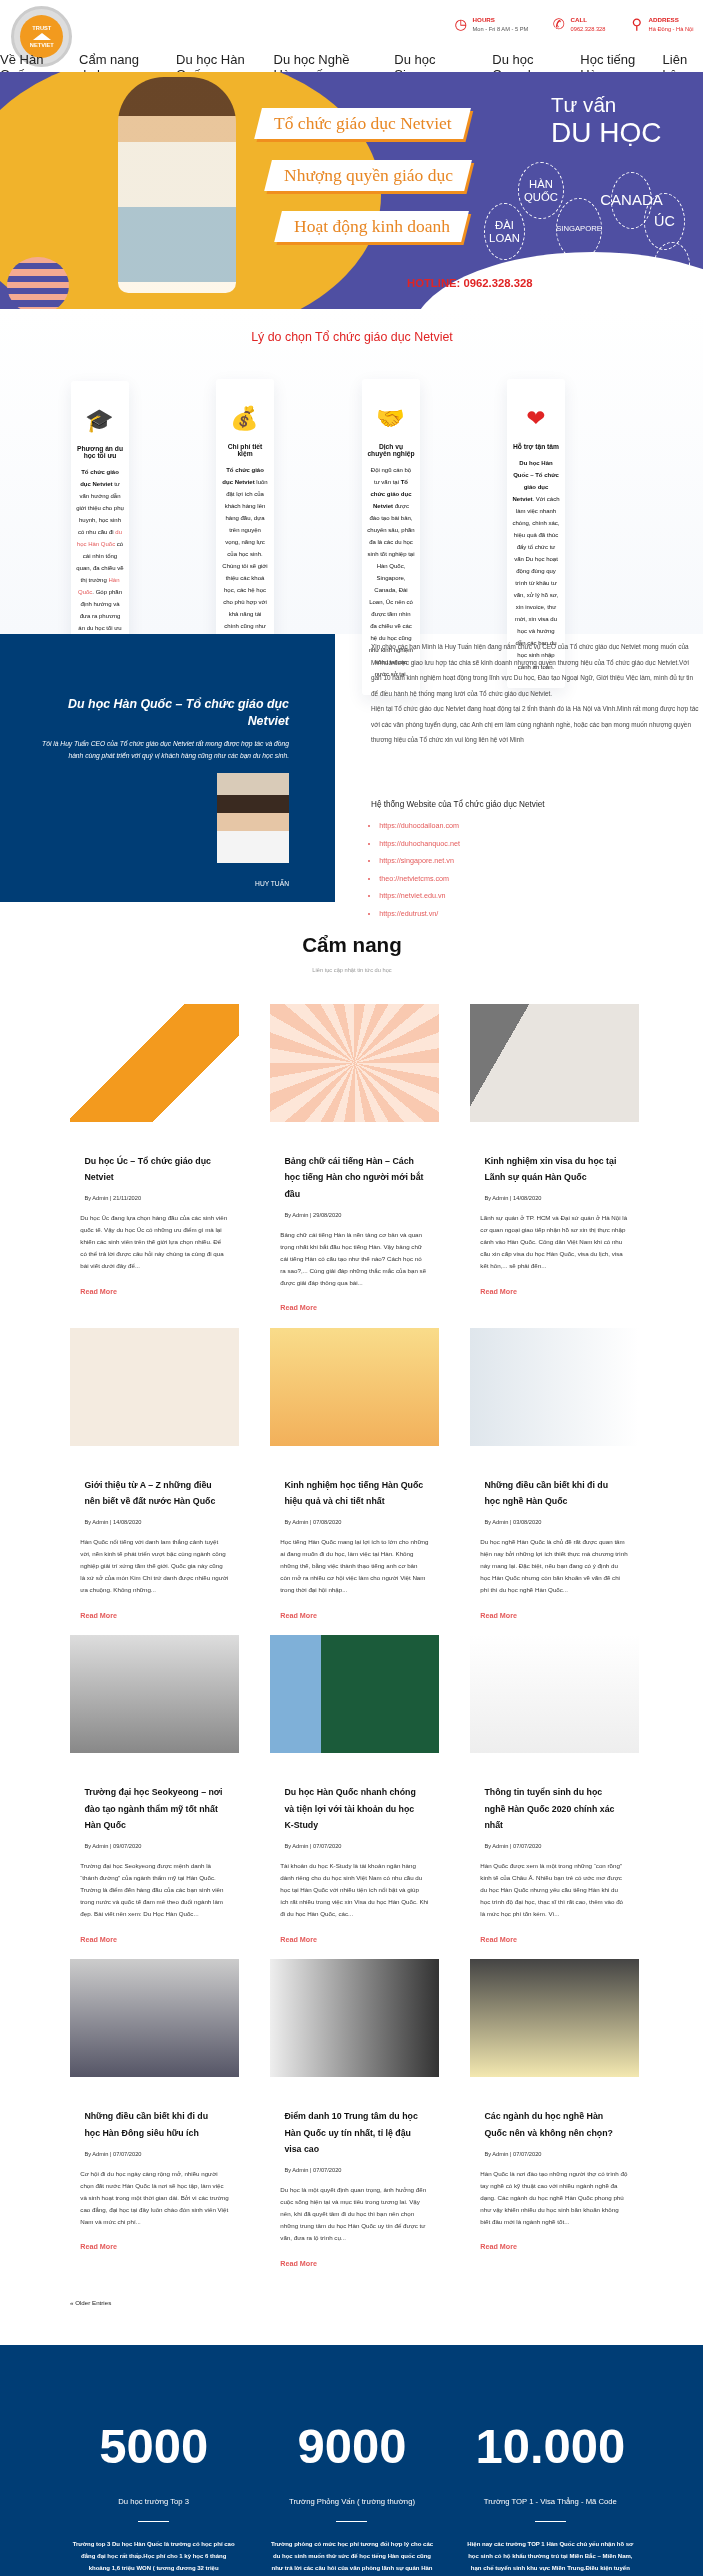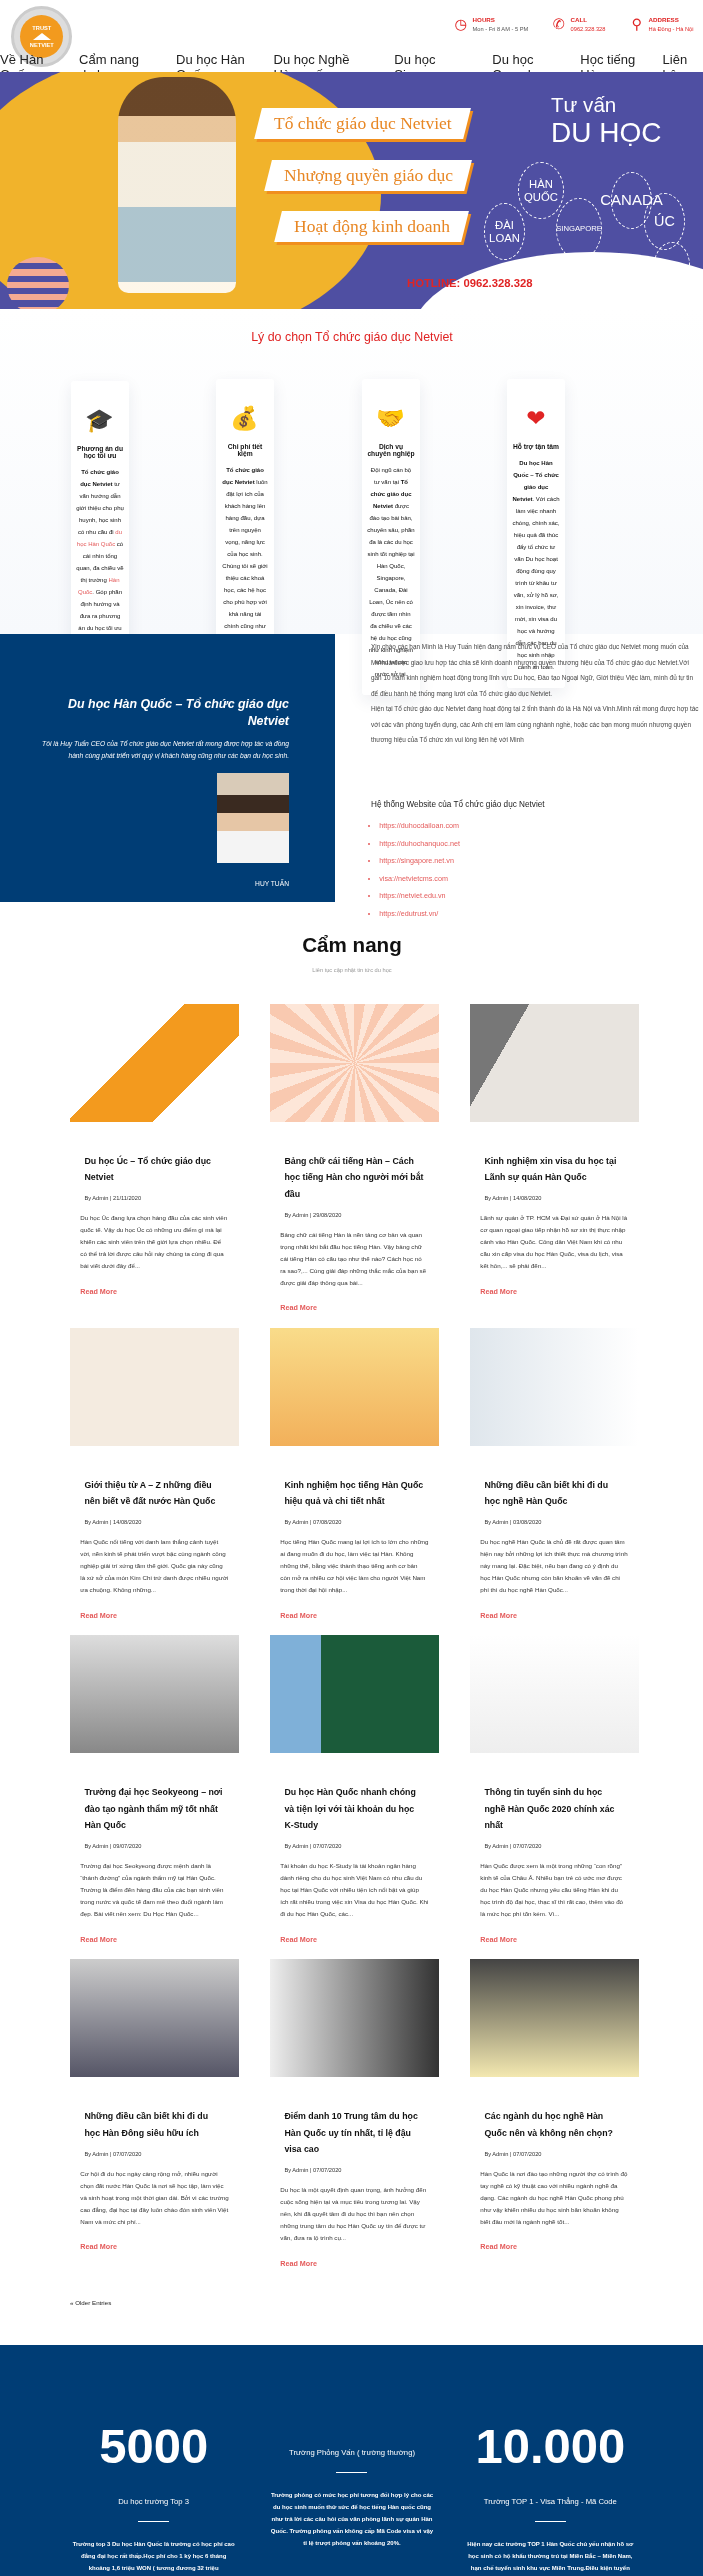--- a/index.html
+++ b/index.html
@@ -166,21 +166,21 @@
     <div class="ceo-role">CEO</div>
   </div>
   <div class="ceo-text">
     <p>Xin chào các bạn Mình là Huy Tuấn hiện đang nắm chức vụ CEO của Tổ chức giáo dục Netviet mong muốn của Mình là được giao lưu hợp tác chia sẽ kinh doanh nhượng quyền thương hiệu của Tổ chức giáo dục Netviet.Với gần 10 năm kinh nghiệm hoạt động trong lĩnh vực Du học, Đào tạo Ngoại Ngữ, Giới thiệu Việc làm, mình đủ tự tin để điều hành hệ thống mạng lưới của Tổ chức giáo dục Netviet.</p>
     <p>Hiện tại Tổ chức giáo dục Netviet đang hoạt động tại 2 tỉnh thành đó là Hà Nội và Vinh.Mình rất mong được hợp tác với các văn phòng tuyển dụng, các Anh chị em làm cùng nghành nghề, hoặc các bạn mong muốn nhượng quyền thương hiệu của Tổ chức xin vui lòng liên hệ với Mình</p>
     <h3>Hệ thống Website của Tổ chức giáo dục Netviet</h3>
     <ul>
       <li><a>https://duhocdailoan.com</a></li>
       <li><a>https://duhochanquoc.net</a></li>
       <li><a>https://singapore.net.vn</a></li>
-      <li><a>visa://netvietcms.com</a></li>
+      <li><a>theo://netvietcms.com</a></li>
       <li><a>https://netviet.edu.vn</a></li>
       <li><a>https://edutrust.vn/</a></li>
     </ul>
   </div>
 </section>
 
 <section class="camnang">
   <h2>Cẩm nang</h2>
   <div class="sub">Liên tục cập nhật tin tức du học</div>
 </section>
@@ -273,20 +273,21 @@
 <div class="older"><a>« Older Entries</a></div>
 
 <section class="stats">
   <div class="stat">
     <div class="n">5000</div>
     <div class="l">Du học trường Top 3</div>
     <div class="line"></div>
     <p>Trường top 3 Du học Hàn Quốc là trường có học phí cao đẳng đại học rất thấp.Học phí cho 1 kỳ học 6 tháng khoảng 1,6 triệu WON ( tương đương 32 triệu VND).Trường TOP 3 Visa thẳng – Mã Code.</p>
   </div>
   <div class="stat">
+    <div class="n">9000</div>
     <div class="l">Trường Phỏng Vấn ( trường thường)</div>
     <div class="line"></div>
     <p>Trường phỏng có mức học phí tương đối hợp lý cho các du học sinh muốn thử sức để học tiếng Hàn quốc cũng như trả lời các câu hỏi của văn phòng lãnh sự quán Hàn Quốc. Trường phỏng vấn không cấp Mã Code visa vì vậy tỉ lệ trượt phỏng vấn khoảng 20%.</p>
   </div>
   <div class="stat">
     <div class="n">10.000</div>
     <div class="l">Trường TOP 1 - Visa Thẳng - Mã Code</div>
     <div class="line"></div>
     <p>Hiện nay các trường TOP 1 Hàn Quốc chủ yếu nhận hồ sơ học sinh có hộ khẩu thường trú tại Miền Bắc – Miền Nam, hạn chế tuyển sinh khu vực Miền Trung.Điều kiện tuyển sinh là học sinh phải có điểm GPA trên 7.0 và không tốt nghiệp quá 3 năm. Trường TOP 1 Visa Thẳng – Mã Code.</p>
   </div>

